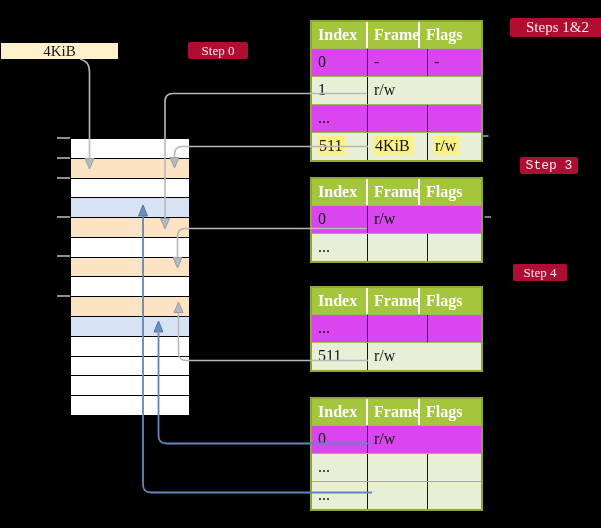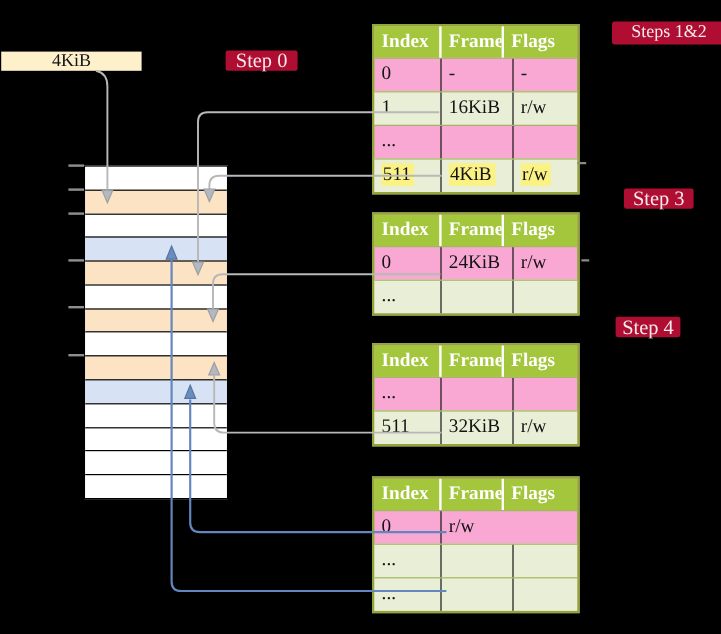--- a/index.html
+++ b/index.html
@@ -3,46 +3,46 @@
 <meta charset="utf-8">
 <style>
   html,body{margin:0;padding:0;background:#000;}
   #stage{
     position:relative;width:601px;height:528px;background:#000;overflow:hidden;
     font-family:"Liberation Serif","DejaVu Serif",serif;
   }
   
   .steplabel{
     position:absolute;background:#b00d33;color:#f3ecec;
-    font-size:17px;line-height:17px;text-align:center;border-radius:2px;
+    font-size:13px;line-height:17px;text-align:center;border-radius:2px;
   }
   #step0{left:188px;top:42px;width:60px;height:17px;}
   #steps12{left:510px;top:18px;width:95px;height:19px;font-size:15px;line-height:19px;}
-  #step3{left:520px;top:157px;width:58px;height:17px;}
+  #step3{left:520px;top:157px;width:58px;height:17px;font-family:Liberation Mono, monospace;}
   #step4{left:513px;top:264px;width:54px;height:17px;}
   #framebox{
     position:absolute;left:1px;top:43px;width:117px;height:16px;
     background:#fdf0cb;color:#141414;font-size:15px;line-height:16px;text-align:center;
   }
   
   #memcol{
     position:absolute;left:70px;top:138px;width:120px;height:278px;
     box-sizing:border-box;border:1px solid #000;background:#fff;
     display:flex;flex-direction:column;
   }
   .mem-row{flex:1;}
   .mem-row + .mem-row{border-top:1px solid #000;}
   .mem-white{background:#ffffff;}
   .mem-orange{background:#fbe3c3;}
   .mem-blue{background:#d7e3f4;}
   .tick{position:absolute;left:57px;width:13px;height:2px;background:#8f8f8f;}
   
   .ptable{
     position:absolute;left:310px;width:173px;box-sizing:border-box;
-    border:2px solid #8fa834;background:#f9a8d4;
+    border:2px solid #8fa834;background:#d946ef;
   }
   .thead{display:flex;height:26px;background:#a4c63c;}
   .hcell{
     box-sizing:border-box;color:#fff;font-weight:bold;font-size:16px;
     line-height:26px;padding-left:6px;overflow:hidden;white-space:nowrap;
   }
   .hcell.c1{width:56px;border-right:2px solid #fff;}
   .hcell.c2{width:52px;border-right:2px solid #fff;}
   .hcell.c3{flex:1;}
   .trow{display:flex;height:27px;border-top:1px solid #a3b85c;}
@@ -110,21 +110,20 @@
       <div class="hcell c2">Frame</div>
       <div class="hcell c3">Flags</div>
     </div>
     <div class="trow">
       <div class="cell c1">0</div>
       <div class="cell c2">-</div>
       <div class="cell c3">-</div>
     </div>
     <div class="trow stripe">
       <div class="cell c1">1</div>
-      <div class="cell c2">16KiB</div>
       <div class="cell c3">r/w</div>
     </div>
     <div class="trow">
       <div class="cell c1">...</div>
       <div class="cell c2"></div>
       <div class="cell c3"></div>
     </div>
     <div class="trow stripe">
       <div class="cell c1"><span class="hl">511</span></div>
       <div class="cell c2"><span class="hl">4KiB</span></div>
@@ -133,21 +132,20 @@
   </div>
 
   <div id="table2" class="ptable">
     <div class="thead">
       <div class="hcell c1">Index</div>
       <div class="hcell c2">Frame</div>
       <div class="hcell c3">Flags</div>
     </div>
     <div class="trow">
       <div class="cell c1">0</div>
-      <div class="cell c2">24KiB</div>
       <div class="cell c3">r/w</div>
     </div>
     <div class="trow stripe">
       <div class="cell c1">...</div>
       <div class="cell c2"></div>
       <div class="cell c3"></div>
     </div>
   </div>
 
   <div id="table3" class="ptable">
@@ -156,21 +154,20 @@
       <div class="hcell c2">Frame</div>
       <div class="hcell c3">Flags</div>
     </div>
     <div class="trow">
       <div class="cell c1">...</div>
       <div class="cell c2"></div>
       <div class="cell c3"></div>
     </div>
     <div class="trow stripe">
       <div class="cell c1">511</div>
-      <div class="cell c2">32KiB</div>
       <div class="cell c3">r/w</div>
     </div>
   </div>
 
   <div id="table4" class="ptable">
     <div class="thead">
       <div class="hcell c1">Index</div>
       <div class="hcell c2">Frame</div>
       <div class="hcell c3">Flags</div>
     </div>

